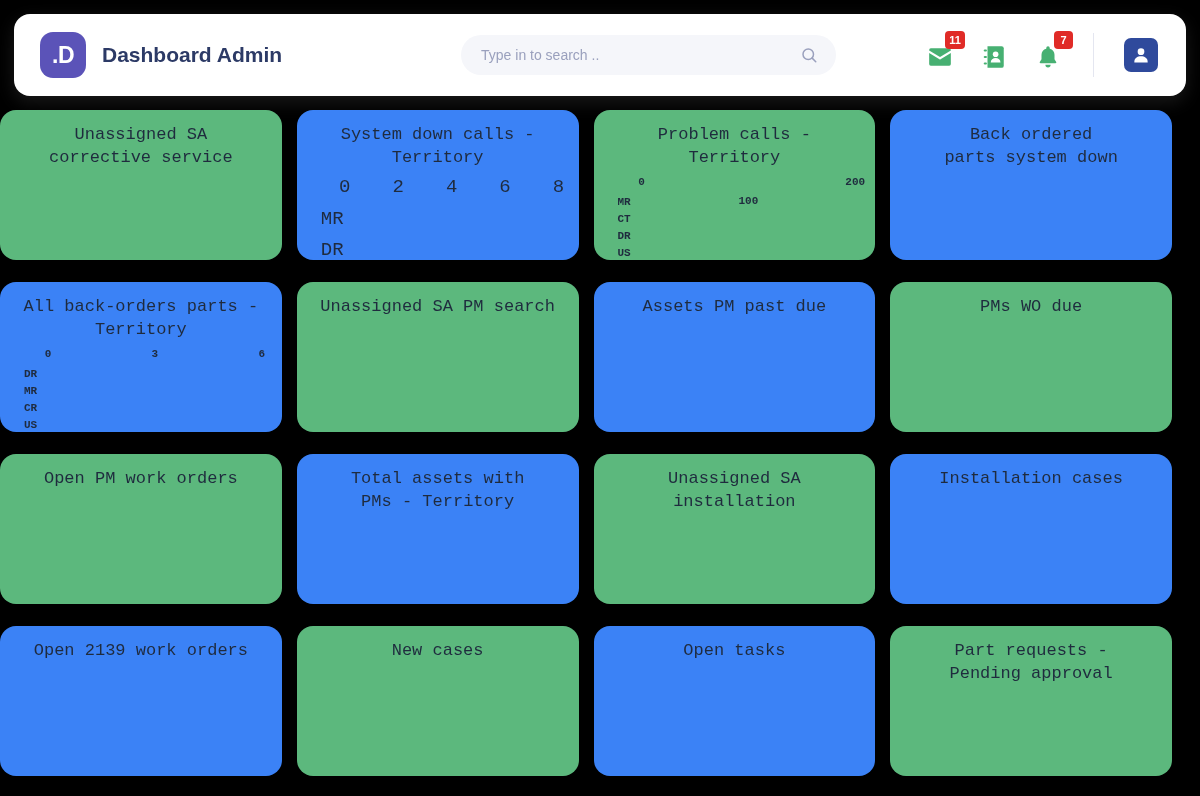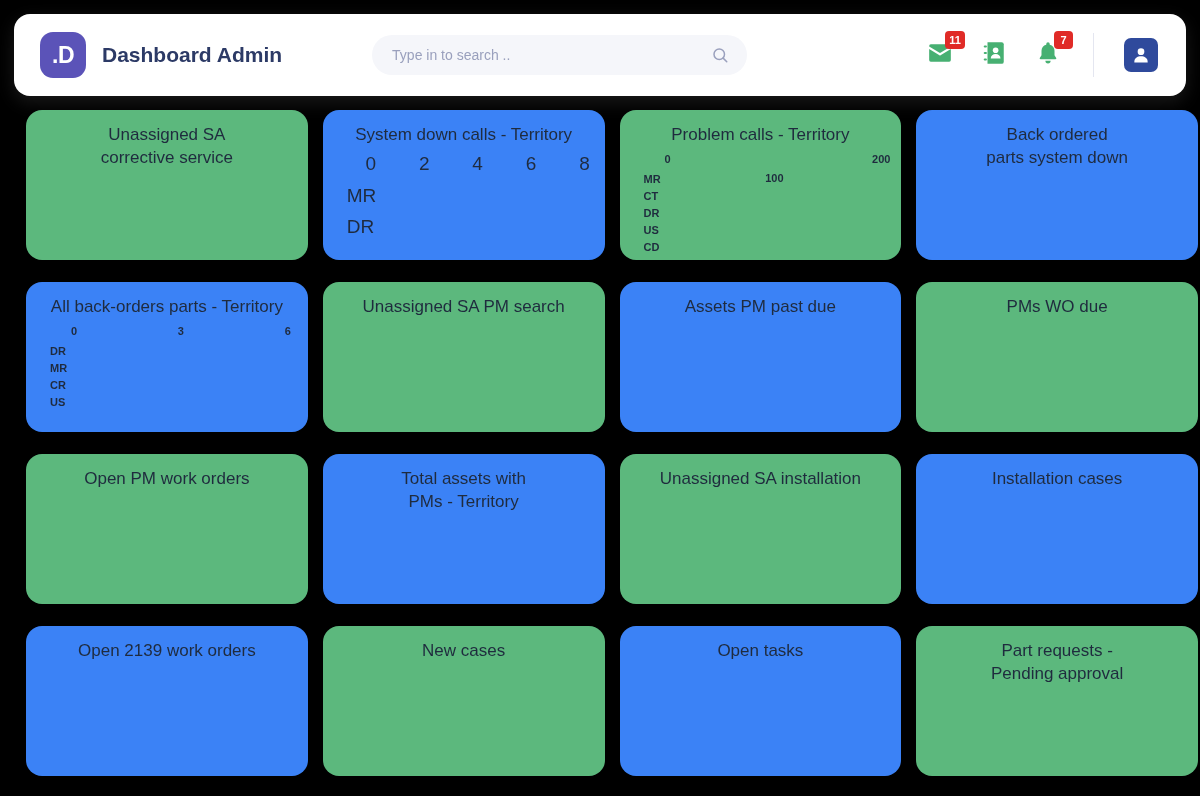--- a/index.html
+++ b/index.html
@@ -56,21 +56,21 @@
     color: #2c3a66;
     font-size: 21px;
     font-weight: bold;
     white-space: nowrap;
   }
 
   
   .search-zone {
     flex: 1 1 auto;
     display: flex;
-    justify-content: flex-start;
+    justify-content: center;
     padding-left: 90px;
   }
   .search-box {
     position: relative;
     width: 375px;
     height: 40px;
     background: #f5f6fa;
     border-radius: 20px;
     display: flex;
     align-items: center;
@@ -104,21 +104,21 @@
     align-items: center;
     gap: 24px;
     flex: 0 0 auto;
     padding-right: 6px;
   }
   .action-btn {
     position: relative;
     width: 30px;
     height: 30px;
     display: flex;
-    align-items: flex-start;
+    align-items: flex-end;
     justify-content: center;
     color: #47b072;
     cursor: pointer;
   }
   .action-btn svg { width: 26px; height: 26px; display: block; }
   .badge {
     position: absolute;
     top: -9px;
     right: -10px;
     min-width: 19px;
@@ -146,28 +146,29 @@
     display: flex;
     align-items: center;
     justify-content: center;
     cursor: pointer;
   }
   .avatar-btn svg { width: 20px; height: 20px; color: #ffffff; display: block; }
 
   
   .grid {
     position: absolute;
-    left: 26px;
+    left: 0;
     top: 110px;
     width: 1172px;
     display: grid;
     grid-template-columns: repeat(4, 1fr);
     grid-auto-rows: 150px;
     column-gap: 15px;
     row-gap: 22px;
+    font-family: Liberation Mono, monospace;
   }
   .card {
     border-radius: 16px;
     padding: 14px 14px 10px 14px;
     overflow: hidden;
     position: relative;
     cursor: pointer;
   }
   .card.green { background: #5cb87d; }
   .card.blue  { background: #3b82f6; }

